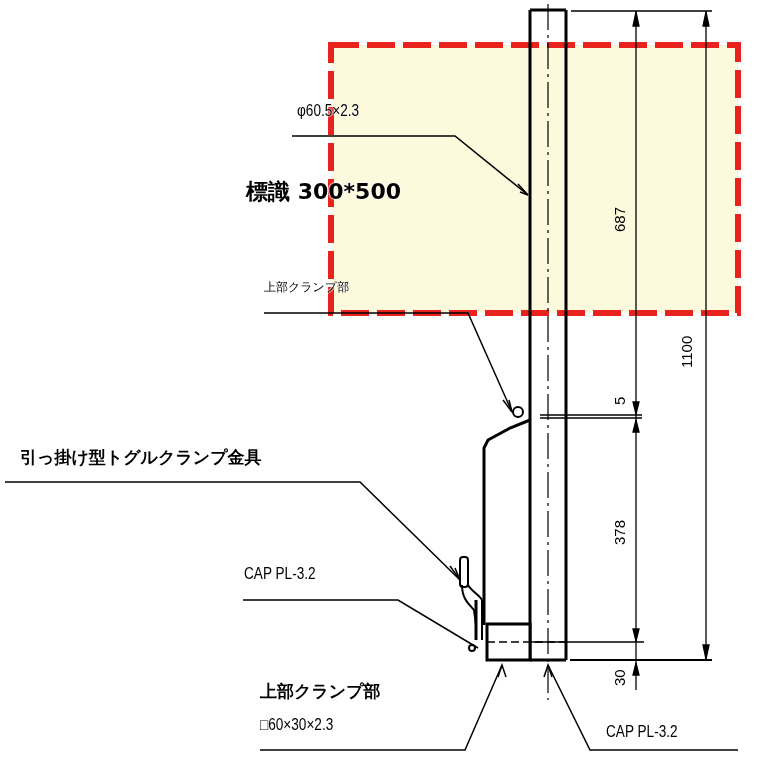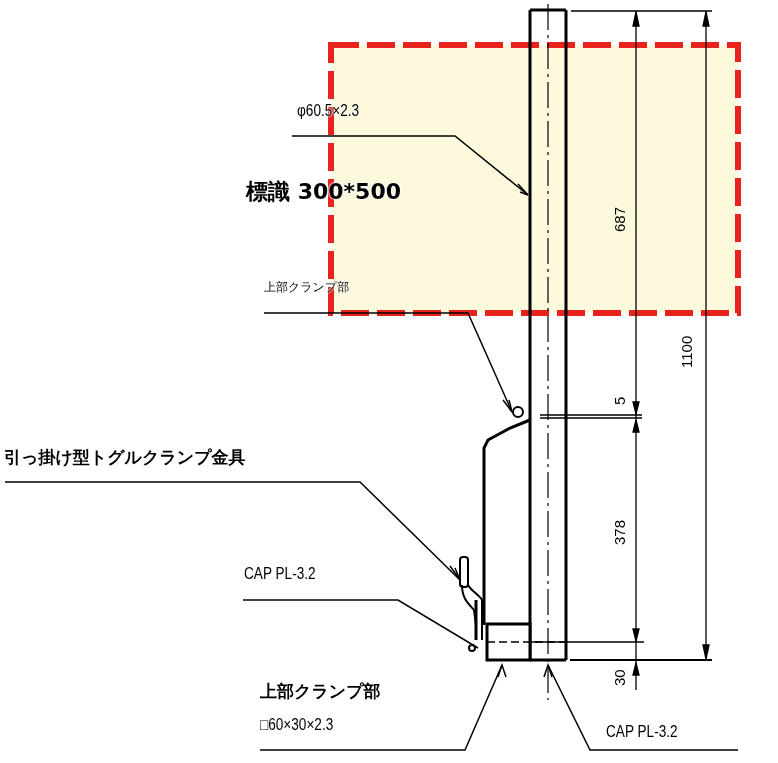--- a/index.html
+++ b/index.html
@@ -74,21 +74,21 @@
     <polyline points="503,400 512,412 509,400"></polyline>
     <polyline points="450,566 460,580 455,568"></polyline>
     <polyline points="498,677 502,665 506,677"></polyline>
     <polyline points="544,677 548,665 552,677"></polyline>
   </g>
 </svg>
 
 <div class="lbl mono halo" style="left:297px;top:103px;">φ60.5×2.3</div>
 <div class="lbl big halo" style="left:246px;top:181px;">標識 300*500</div>
 <div class="lbl jpn halo" style="left:264px;top:281px;">上部クランプ部</div>
-<div class="lbl jp" style="left:4px;top:449px;">引っ掛け型トグルクランプ金具</div>
+<div class="lbl jp" style="left:20px;top:449px;">引っ掛け型トグルクランプ金具</div>
 <div class="lbl mono" style="left:244px;top:566px;">CAP PL-3.2</div>
 <div class="lbl jp" style="left:260px;top:683px;">上部クランプ部</div>
 <div class="lbl mono" style="left:260px;top:717px;">□60×30×2.3</div>
 <div class="lbl mono" style="left:606px;top:724px;">CAP PL-3.2</div>
 
 <div class="vtext" style="left:612px;top:232px;">687</div>
 <div class="vtext" style="left:679px;top:368px;">1100</div>
 <div class="vtext" style="left:612px;top:405px;">5</div>
 <div class="vtext" style="left:612px;top:545px;">378</div>
 <div class="vtext" style="left:612px;top:686px;">30</div>

